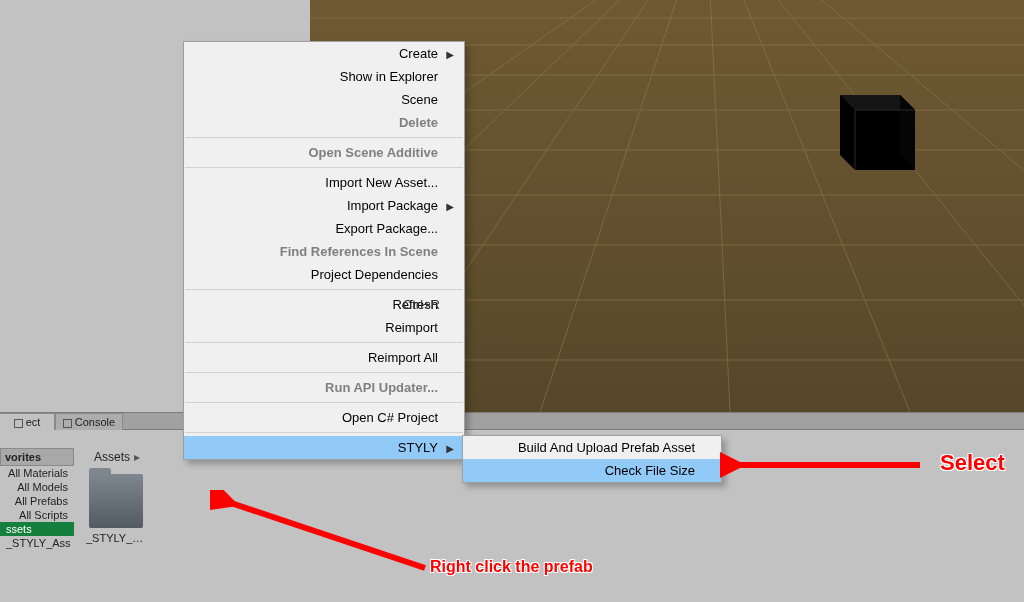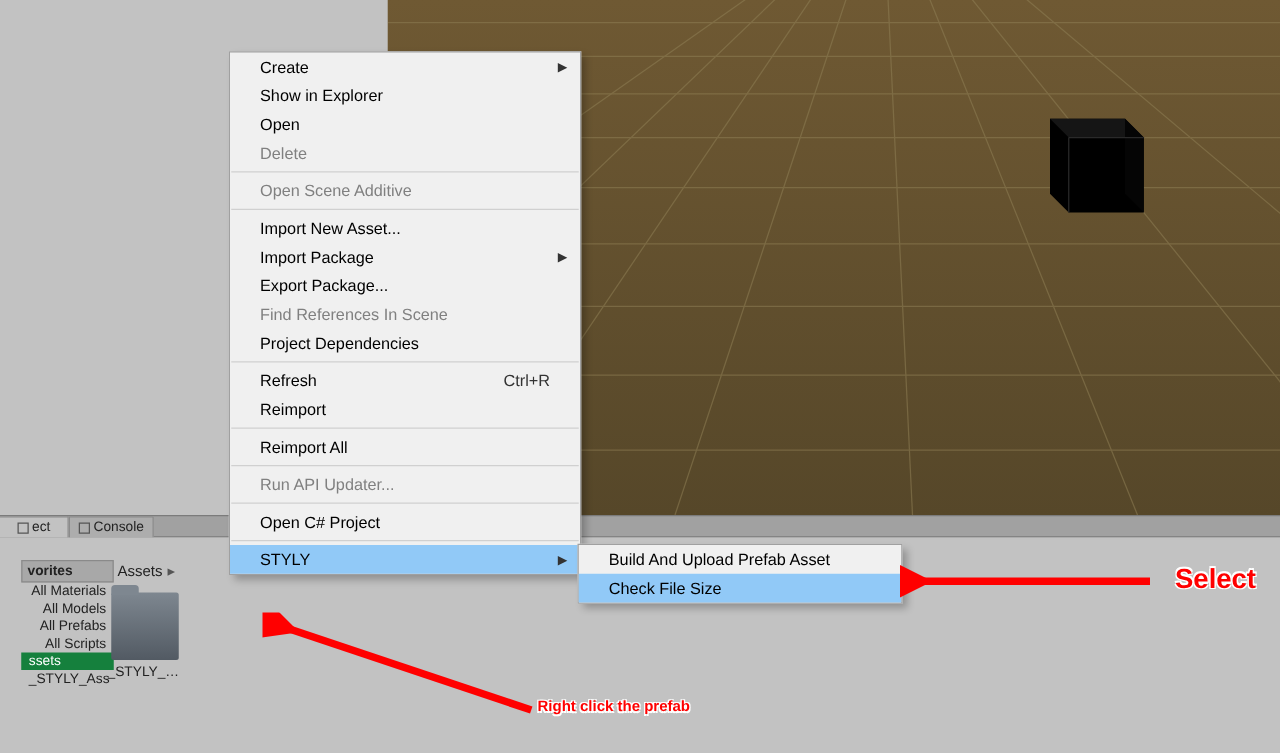--- a/index.html
+++ b/index.html
@@ -47,21 +47,21 @@
     left:0; top:430px; right:0; bottom:0;
     background:#c2c2c2;
   }
   .breadcrumb {
     position:absolute; left:94px; top:20px; font-size:12px; color:#222;
   }
   .breadcrumb .chev { color:#555; margin-left:4px; }
 
   .side-col {
     position:absolute; left:0; top:18px; width:74px; bottom:0;
-    font-size:11px; color:#222;margin-left:17px;
+    font-size:11px; color:#222;
   }
   .side-head {
     background:#a8a8a8; border:1px solid #8a8a8a;
     padding:2px 4px; font-weight:bold; font-size:11px;
   }
   .side-item { padding:1px 6px; font-size:11px; color:#222;text-align:right; }
   .side-sel  { background:#15803d; color:#fff; padding:1px 6px; font-size:11px; }
 
   .thumb {
     position:absolute; top:44px; width:60px; text-align:center;
@@ -95,26 +95,27 @@
     left:183px; top:41px;
     width:282px;
     background:#f0f0f0;
     border:1px solid #a0a0a0;
     box-shadow: 4px 4px 6px rgba(0,0,0,0.25);
     font-size:13px;
     color:#000;
     z-index:50;
   }
   .mi {
-    padding:3px 26px 3px 24px;
+    padding:3px 26px 3px 4px;
     white-space:nowrap;
     position:relative;
     line-height:17px;
-  }
-  .mi.dis { color:#808080; }
+    text-align:right;
+  }
+  .mi.dis { color:#808080;font-weight:bold; }
   .mi .sc { position:absolute; right:24px; color:#333; }
   .mi .arrow { position:absolute; right:10px; top:4px; font-size:10px; color:#333; }
   .mi.hl { background:#91c9f7; }
   .sep { height:1px; background:#d0d0d0; margin:3px 1px; }
 
   .submenu {
     position:absolute;
     left:462px; top:435px;
     width:260px;
     background:#f0f0f0;
@@ -207,21 +208,21 @@
     <div class="ico folder-ico"></div>
     <div class="lbl">_STYLY_A...</div>
   </div>
 
 
 </div>
 
 <div class="menu">
   <div class="mi"><span>Create</span><span class="arrow">▶</span></div>
   <div class="mi">Show in Explorer</div>
-  <div class="mi">Open</div>
+  <div class="mi">Scene</div>
   <div class="mi dis">Delete</div>
   <div class="sep"></div>
   <div class="mi dis">Open Scene Additive</div>
   <div class="sep"></div>
   <div class="mi">Import New Asset...</div>
   <div class="mi"><span>Import Package</span><span class="arrow">▶</span></div>
   <div class="mi">Export Package...</div>
   <div class="mi dis">Find References In Scene</div>
   <div class="mi">Project Dependencies</div>
   <div class="sep"></div>
@@ -253,13 +254,13 @@
 <div class="annot-text" style="left:940px; top:450px; font-size:22px;">Select</div>
 
 <svg class="annot-arrow" style="left:210px; top:490px; width:230px; height:90px;">
   <defs>
       <marker id="ah2" markerWidth="12" markerHeight="12" refX="2" refY="5" orient="auto">
         <path d="M10,0 L0,5 L10,10 Z" fill="#ff0000"></path>
       </marker>
     </defs>
   <line x1="215" y1="78" x2="18" y2="12" stroke="#ff0000" stroke-width="6" marker-end="url(#ah2)"></line>
 </svg>
-<div class="annot-text" style="left:430px; top:558px; font-size:12px;">Right click the prefab</div>
+<div class="annot-text" style="left:430px; top:558px; font-size:16px;">Right click the prefab</div>
 
 </body></html>

